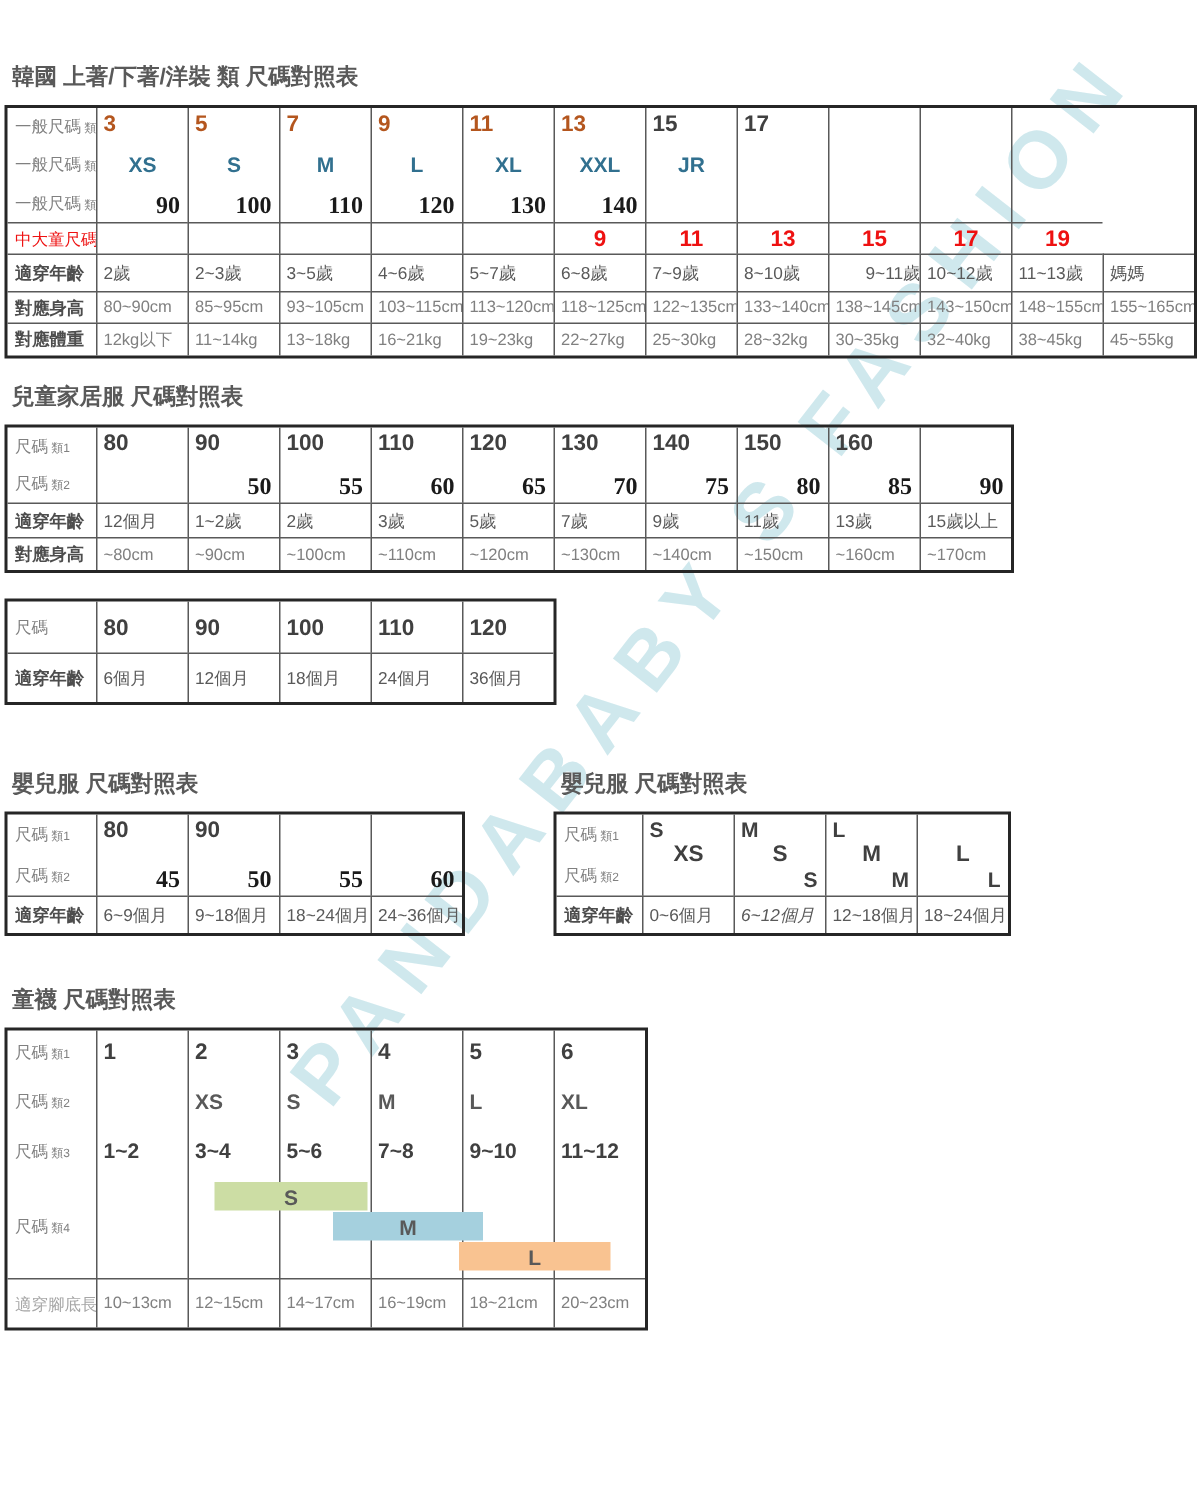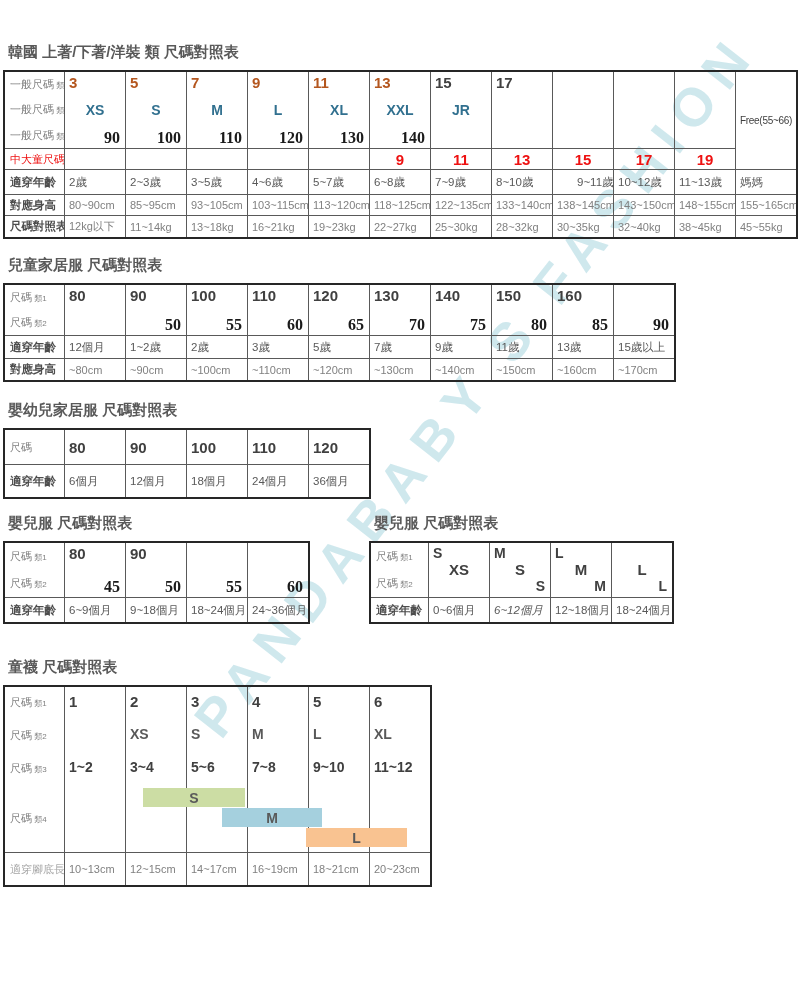--- a/index.html
+++ b/index.html
@@ -93,21 +93,20 @@
         <div class="c bl" style="grid-area: 1 / 8;">
           <div class="v-tl dk">15</div>
           <div class="v-mid">JR</div>
         </div>
         <div class="c bl" style="grid-area: 1 / 9;">
           <div class="v-tl dk">17</div>
         </div>
         <div class="c bl" style="grid-area: 1 / 10;"></div>
         <div class="c bl" style="grid-area: 1 / 11;"></div>
         <div class="c bl" style="grid-area: 1 / 12;"></div>
-        <div class="c bl free" style="grid-area: 1 / 13 / 3;">Free(55~66)</div>
         <div class="c bt hcell" style="grid-area: 2 / 1;">
           <div class="hlab red"><div style="display: inline;">中大童尺碼</div></div>
         </div>
         <div class="c bl bt v-red" style="grid-area: 2 / 2;"></div>
         <div class="c bl bt v-red" style="grid-area: 2 / 3;"></div>
         <div class="c bl bt v-red" style="grid-area: 2 / 4;"></div>
         <div class="c bl bt v-red" style="grid-area: 2 / 5;"></div>
         <div class="c bl bt v-red" style="grid-area: 2 / 6;"></div>
         <div class="c bl bt v-red" style="grid-area: 2 / 7;">9</div>
         <div class="c bl bt v-red" style="grid-area: 2 / 8;">11</div>
@@ -139,21 +138,21 @@
         <div class="c bl bt v-gray" style="grid-area: 4 / 5;">103~115cm</div>
         <div class="c bl bt v-gray" style="grid-area: 4 / 6;">113~120cm</div>
         <div class="c bl bt v-gray" style="grid-area: 4 / 7;">118~125cm</div>
         <div class="c bl bt v-gray" style="grid-area: 4 / 8;">122~135cm</div>
         <div class="c bl bt v-gray" style="grid-area: 4 / 9;">133~140cm</div>
         <div class="c bl bt v-gray" style="grid-area: 4 / 10;">138~145cm</div>
         <div class="c bl bt v-gray" style="grid-area: 4 / 11;">143~150cm</div>
         <div class="c bl bt v-gray" style="grid-area: 4 / 12;">148~155cm</div>
         <div class="c bl bt v-gray" style="grid-area: 4 / 13;">155~165cm</div>
         <div class="c bt hcell" style="grid-area: 5 / 1;">
-          <div class="hlab dark"><div style="display: inline;">尺碼對照表</div></div>
+          <div class="hlab dark"><div style="display: inline;">對應體重</div></div>
         </div>
         <div class="c bl bt v-gray" style="grid-area: 5 / 2;">12kg以下</div>
         <div class="c bl bt v-gray" style="grid-area: 5 / 3;">11~14kg</div>
         <div class="c bl bt v-gray" style="grid-area: 5 / 4;">13~18kg</div>
         <div class="c bl bt v-gray" style="grid-area: 5 / 5;">16~21kg</div>
         <div class="c bl bt v-gray" style="grid-area: 5 / 6;">19~23kg</div>
         <div class="c bl bt v-gray" style="grid-area: 5 / 7;">22~27kg</div>
         <div class="c bl bt v-gray" style="grid-area: 5 / 8;">25~30kg</div>
         <div class="c bl bt v-gray" style="grid-area: 5 / 9;">28~32kg</div>
         <div class="c bl bt v-gray" style="grid-area: 5 / 10;">30~35kg</div>
@@ -231,21 +230,20 @@
         <div class="c bl bt v-gray" style="grid-area: 3 / 6;">~120cm</div>
         <div class="c bl bt v-gray" style="grid-area: 3 / 7;">~130cm</div>
         <div class="c bl bt v-gray" style="grid-area: 3 / 8;">~140cm</div>
         <div class="c bl bt v-gray" style="grid-area: 3 / 9;">~150cm</div>
         <div class="c bl bt v-gray" style="grid-area: 3 / 10;">~160cm</div>
         <div class="c bl bt v-gray" style="grid-area: 3 / 11;">~170cm</div>
       </div>
     </div>
 
   <div class="tblwrap" id="w-infant_homewear" style="left:3px;top:399px;">
-    <div class="t-title">嬰幼兒家居服 尺碼對照表</div>
   <div class="grid" style="grid-template-columns: 59px repeat(5, 61px); grid-template-rows: 34px 33px;">
         <div class="c hcell" style="grid-area: 1 / 1;">
           <div class="hlab"><div style="display: inline;">尺碼</div></div>
         </div>
         <div class="c bl v-size" style="grid-area: 1 / 2;">80</div>
         <div class="c bl v-size" style="grid-area: 1 / 3;">90</div>
         <div class="c bl v-size" style="grid-area: 1 / 4;">100</div>
         <div class="c bl v-size" style="grid-area: 1 / 5;">110</div>
         <div class="c bl v-size" style="grid-area: 1 / 6;">120</div>
         <div class="c bt hcell" style="grid-area: 2 / 1;">

